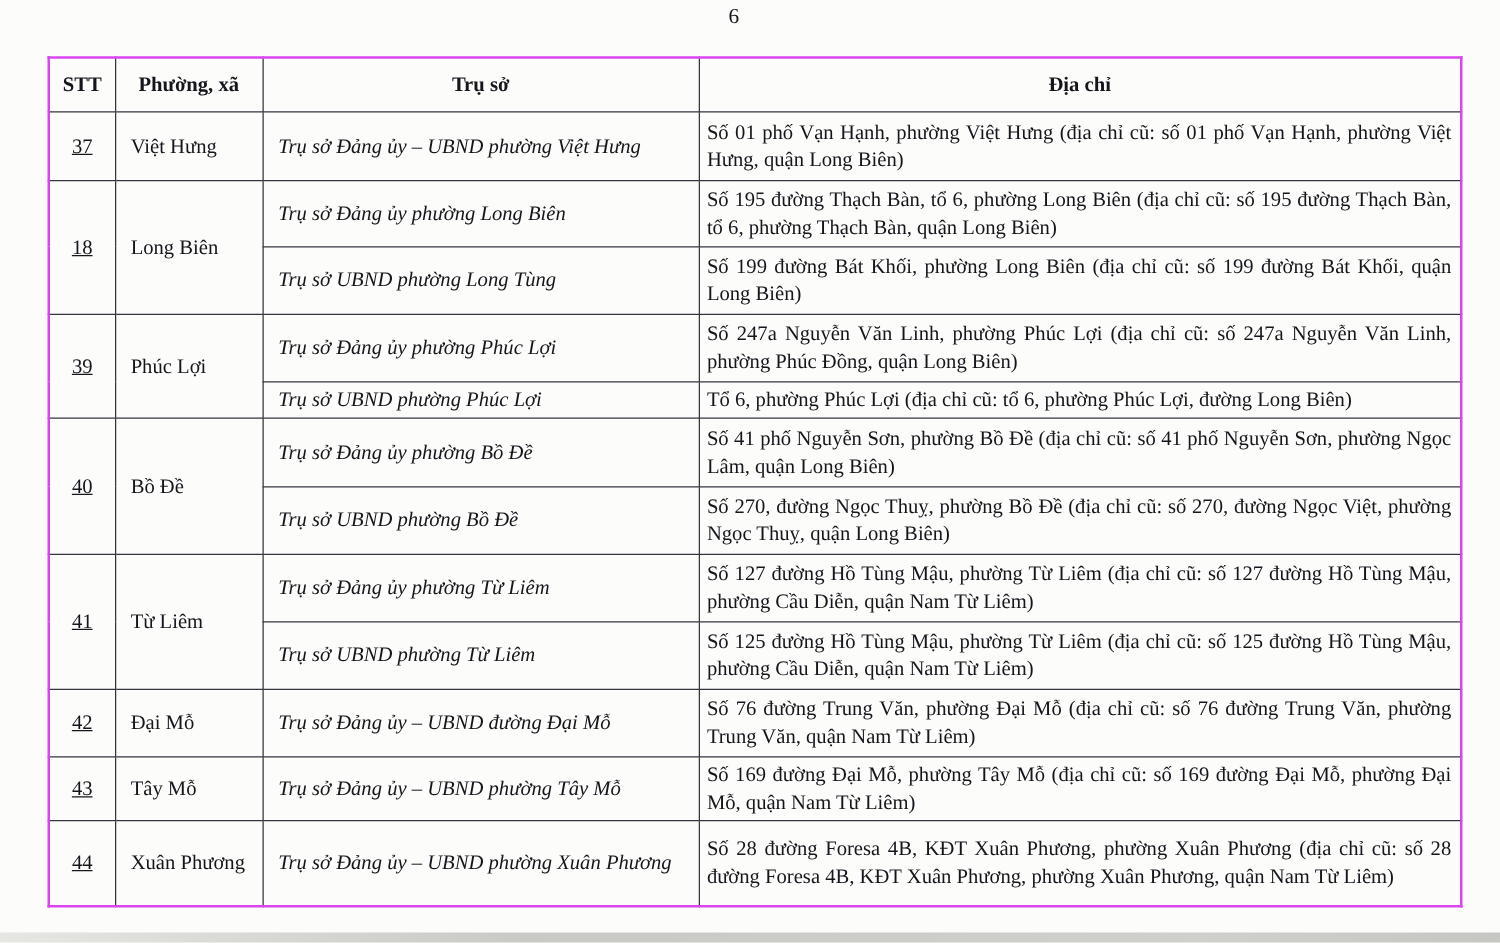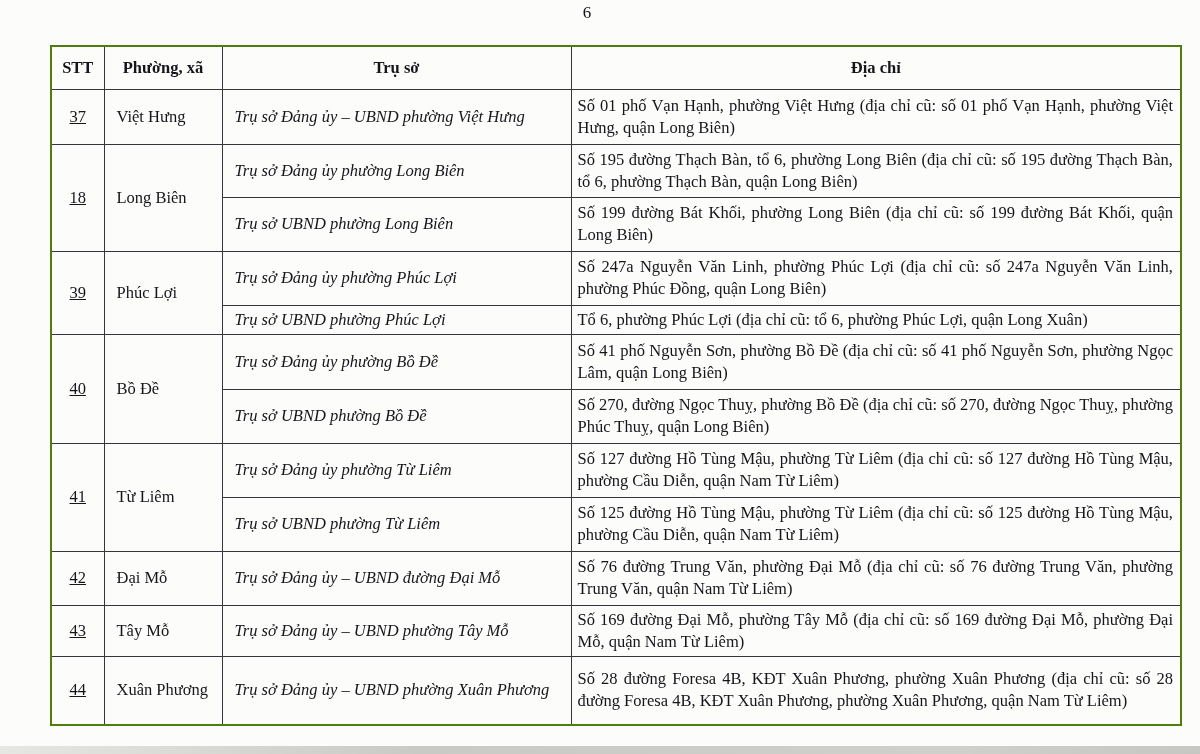--- a/index.html
+++ b/index.html
@@ -18,26 +18,26 @@
   .page-number {
     position: absolute;
     top: 3px;
     left: 0;
     width: 1174px;
     text-align: center;
     font-size: 17px;
   }
   table.doc-table {
     position: absolute;
-    left: 50px;
+    left: 38px;
     top: 45px;
     width: 1130px;
     border-collapse: collapse;
     table-layout: fixed;
-    border: 2px solid #4d7c0f;
+    border: 2px solid #d946ef;
     padding-left: 15px;
   }
   .doc-table th, .doc-table td {
     border: 1px solid #35353f;
     font-size: 16.5px;
     line-height: 22px;
     vertical-align: middle;
     overflow: hidden;
   }
   .doc-table th {
@@ -98,44 +98,44 @@
       <td class="cell-address">Số 01 phố Vạn Hạnh, phường Việt Hưng (địa chỉ cũ: số 01 phố Vạn Hạnh, phường Việt Hưng, quận Long Biên)</td>
     </tr>
 
     <tr style="height:53px">
       <td class="cell-stt" rowspan="2">18</td>
       <td class="cell-ward" rowspan="2">Long Biên</td>
       <td class="cell-office">Trụ sở Đảng ủy phường Long Biên</td>
       <td class="cell-address">Số 195 đường Thạch Bàn, tổ 6, phường Long Biên (địa chỉ cũ: số 195 đường Thạch Bàn, tổ 6, phường Thạch Bàn, quận Long Biên)</td>
     </tr>
     <tr style="height:54px">
-      <td class="cell-office">Trụ sở UBND phường Long Biên</td>
+      <td class="cell-office">Trụ sở UBND phường Long Tùng</td>
       <td class="cell-address">Số 199 đường Bát Khối, phường Long Biên (địa chỉ cũ: số 199 đường Bát Khối, quận Long Biên)</td>
     </tr>
 
     <tr style="height:54px">
       <td class="cell-stt" rowspan="2">39</td>
       <td class="cell-ward" rowspan="2">Phúc Lợi</td>
       <td class="cell-office">Trụ sở Đảng ủy phường Phúc Lợi</td>
       <td class="cell-address">Số 247a Nguyễn Văn Linh, phường Phúc Lợi (địa chỉ cũ: số 247a Nguyễn Văn Linh, phường Phúc Đồng, quận Long Biên)</td>
     </tr>
     <tr style="height:28px">
       <td class="cell-office">Trụ sở UBND phường Phúc Lợi</td>
-      <td class="cell-address">Tổ 6, phường Phúc Lợi (địa chỉ cũ: tổ 6, phường Phúc Lợi, quận Long Xuân)</td>
+      <td class="cell-address">Tổ 6, phường Phúc Lợi (địa chỉ cũ: tổ 6, phường Phúc Lợi, đường Long Biên)</td>
     </tr>
 
     <tr style="height:55px">
       <td class="cell-stt" rowspan="2">40</td>
       <td class="cell-ward" rowspan="2">Bồ Đề</td>
       <td class="cell-office">Trụ sở Đảng ủy phường Bồ Đề</td>
       <td class="cell-address">Số 41 phố Nguyễn Sơn, phường Bồ Đề (địa chỉ cũ: số 41 phố Nguyễn Sơn, phường Ngọc Lâm, quận Long Biên)</td>
     </tr>
     <tr style="height:54px">
       <td class="cell-office">Trụ sở UBND phường Bồ Đề</td>
-      <td class="cell-address">Số 270, đường Ngọc Thuỵ, phường Bồ Đề (địa chỉ cũ: số 270, đường Ngọc Thuỵ, phường Phúc Thuỵ, quận Long Biên)</td>
+      <td class="cell-address">Số 270, đường Ngọc Thuỵ, phường Bồ Đề (địa chỉ cũ: số 270, đường Ngọc Việt, phường Ngọc Thuỵ, quận Long Biên)</td>
     </tr>
 
     <tr style="height:54px">
       <td class="cell-stt" rowspan="2">41</td>
       <td class="cell-ward" rowspan="2">Từ Liêm</td>
       <td class="cell-office">Trụ sở Đảng ủy phường Từ Liêm</td>
       <td class="cell-address">Số 127 đường Hồ Tùng Mậu, phường Từ Liêm (địa chỉ cũ: số 127 đường Hồ Tùng Mậu, phường Cầu Diễn, quận Nam Từ Liêm)</td>
     </tr>
     <tr style="height:54px">
       <td class="cell-office">Trụ sở UBND phường Từ Liêm</td>

